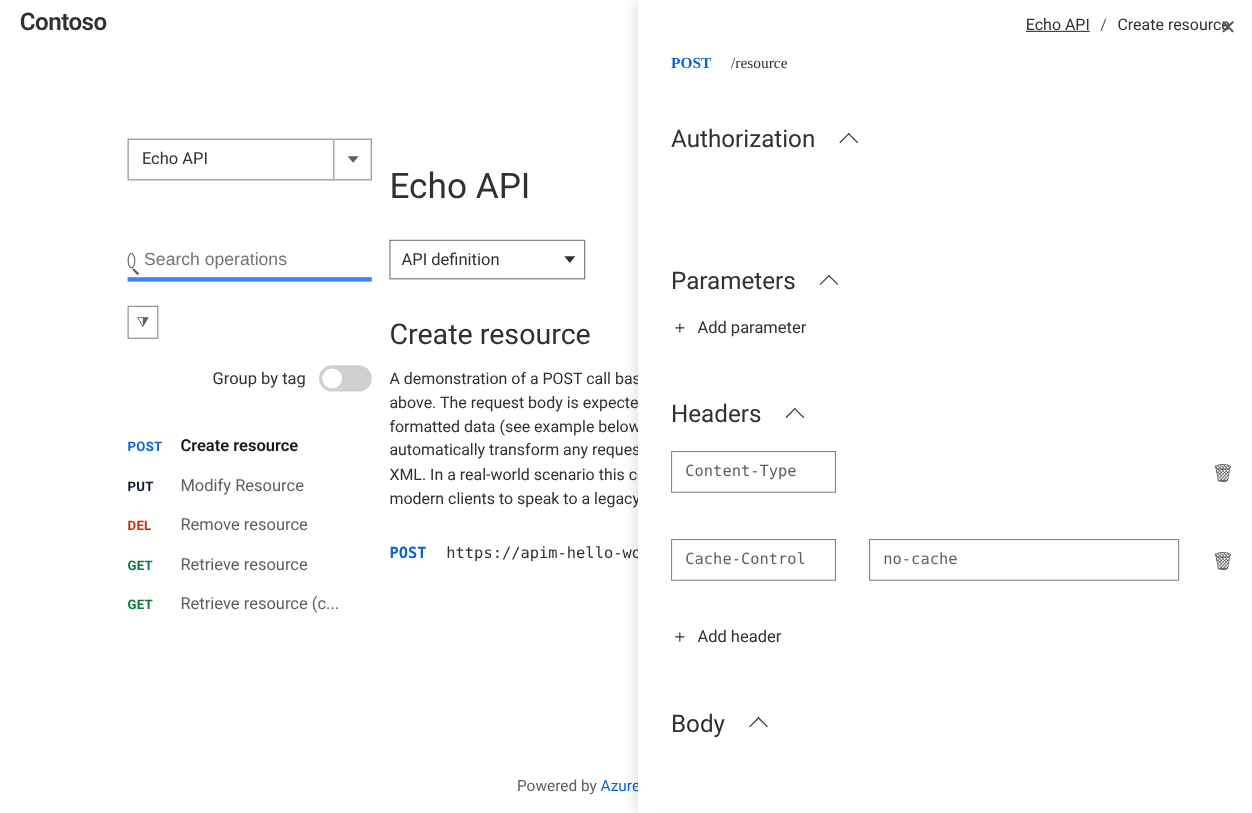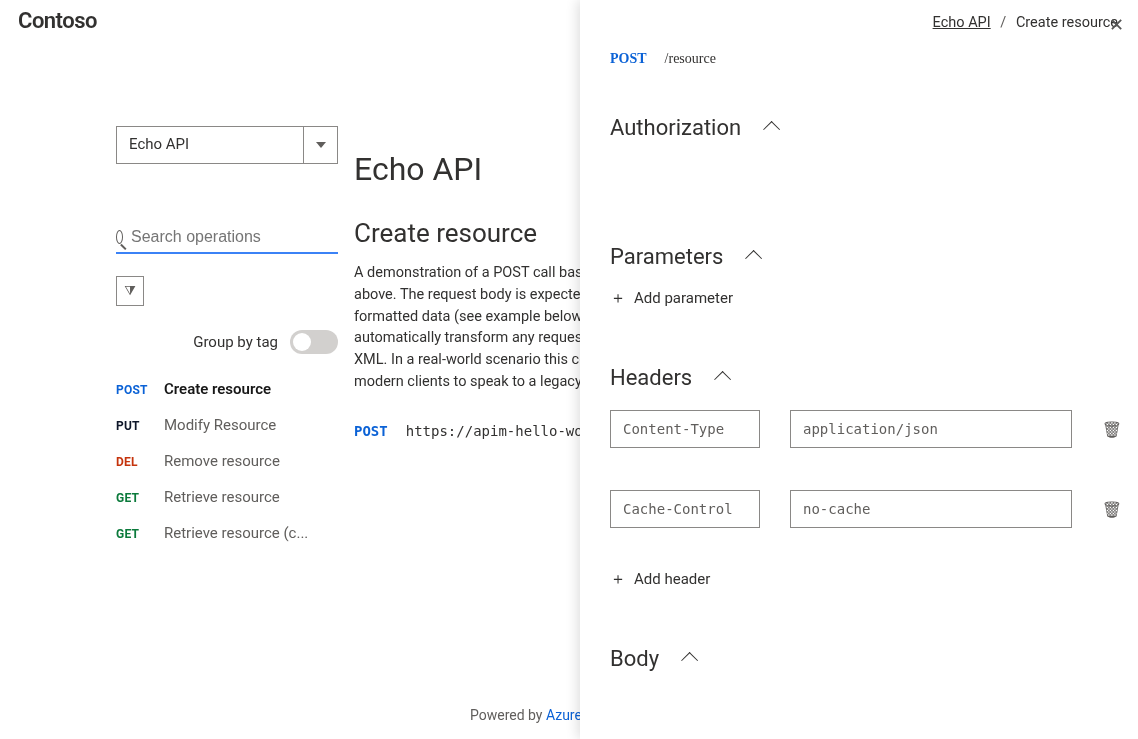--- a/index.html
+++ b/index.html
@@ -41,21 +41,21 @@
   .api-select-caret {
     width: 34px;
     border-left: 1px solid #8a8886;
     display: flex;
     align-items: center;
     justify-content: center;
   }
   .search-row {
     display: flex;
     align-items: center;
-    border-bottom: 2px solid #3b82f6;
+    border-bottom: 4px solid #3b82f6;
     padding-bottom: 6px;
     margin-bottom: 22px;
   }
   .search-row input {
     border: none;
     outline: none;
     font-size: 16px;
     color: #605e5c;
     flex: 1;
     background: transparent;
@@ -70,21 +70,21 @@
     justify-content: center;
     margin-bottom: 24px;
     font-size: 13px;
     color: #605e5c;
   }
   .groupby-row {
     display: flex;
     align-items: center;
     justify-content: flex-end;
     gap: 12px;
-    margin-bottom: 26px;
+    margin-bottom: 40px;
     font-size: 15px;
     color: #323130;
   }
   .toggle {
     width: 48px;
     height: 24px;
     border-radius: 12px;
     background: #d2d0ce;
     position: relative;
   }
@@ -323,20 +323,23 @@
     </div>
     <div class="op-row">
       <span class="method m-get">GET</span>
       <span class="op-name">Retrieve resource (c...</span>
     </div>
   </div>
 </div>
 
 <div class="main-col">
   <h1>Echo API</h1>
+  <div class="def-select">
+    <span>API definition</span>
+  </div>
   <h2>Create resource</h2>
   <p>A demonstration of a POST call based on the echo backend above. The request body is expected to contain JSON-formatted data (see example below). A policy is used to automatically transform any request sent in JSON directly to XML. In a real-world scenario this could be used to enable modern clients to speak to a legacy backend.</p>
   <div class="req-line">
     <span class="method">POST</span><span>https://apim-hello-wor</span>
   </div>
 </div>
 
 <div class="footer">
   <span>Powered by </span><a href="#">Azure</a>
 </div>
@@ -372,21 +375,20 @@
 
   <div class="spacer-md"></div>
 
   <div class="section-h">
     <span>Headers</span>
     <span class="chevron-up"></span>
   </div>
 
   <div class="header-row">
     <input class="txt-input khead" value="Content-Type" style="">
-    <input class="txt-input wide" value="application/json" style="">
     <span class="trash">🗑</span>
   </div>
   <div class="header-row">
     <input class="txt-input khead" value="Cache-Control" style="">
     <input class="txt-input wide" value="no-cache" style="">
     <span class="trash">🗑</span>
   </div>
 
   <div class="add-link">
     <span class="plus">＋</span>

